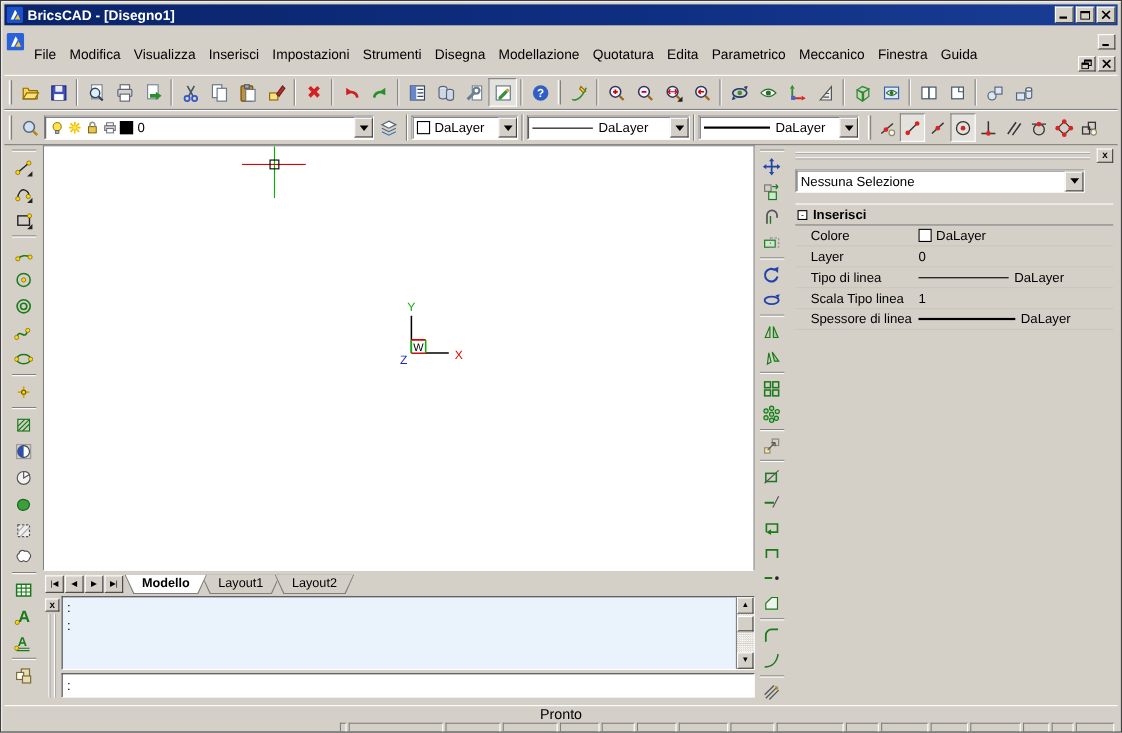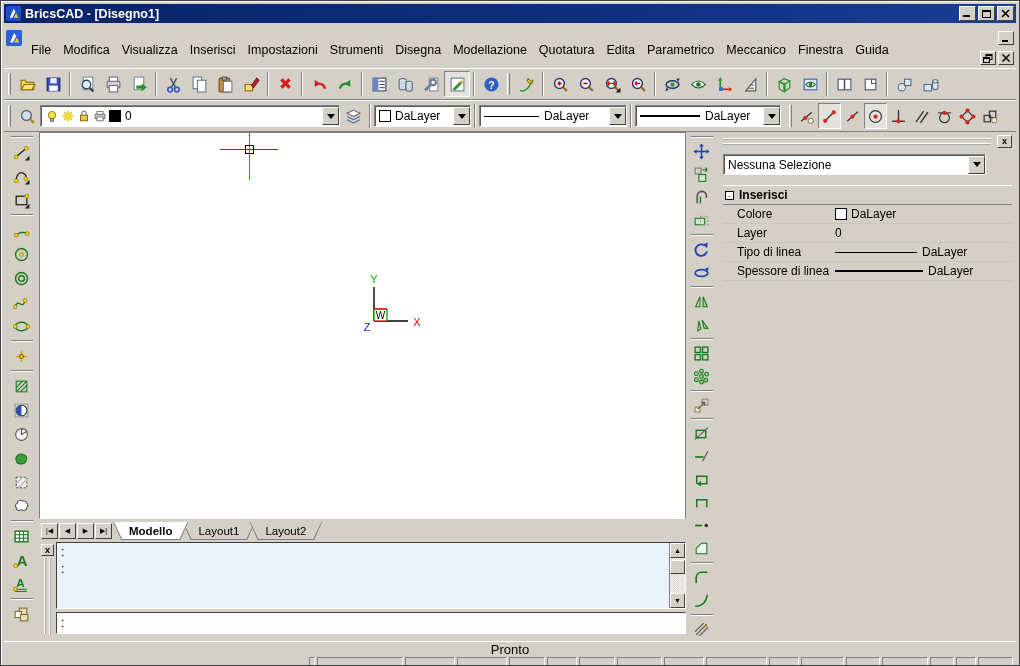--- a/index.html
+++ b/index.html
@@ -962,20 +962,26 @@
               </span>
             </div>
             <div class="prow">
               <span class="plabel">Tipo di linea</span>
               <span class="pval">
                 <span class="lglyph" style="width: 82px; height: 1px;"></span>
                 <span>DaLayer</span>
               </span>
             </div>
             <div class="prow">
+              <span class="plabel">Scala Tipo linea</span>
+              <span class="pval">
+                <span>1</span>
+              </span>
+            </div>
+            <div class="prow">
               <span class="plabel">Spessore di linea</span>
               <span class="pval">
                 <span class="lglyph" style="width: 88px; height: 2px;"></span>
                 <span>DaLayer</span>
               </span>
             </div>
           </div>
       </div>
     </div>
   </div>

